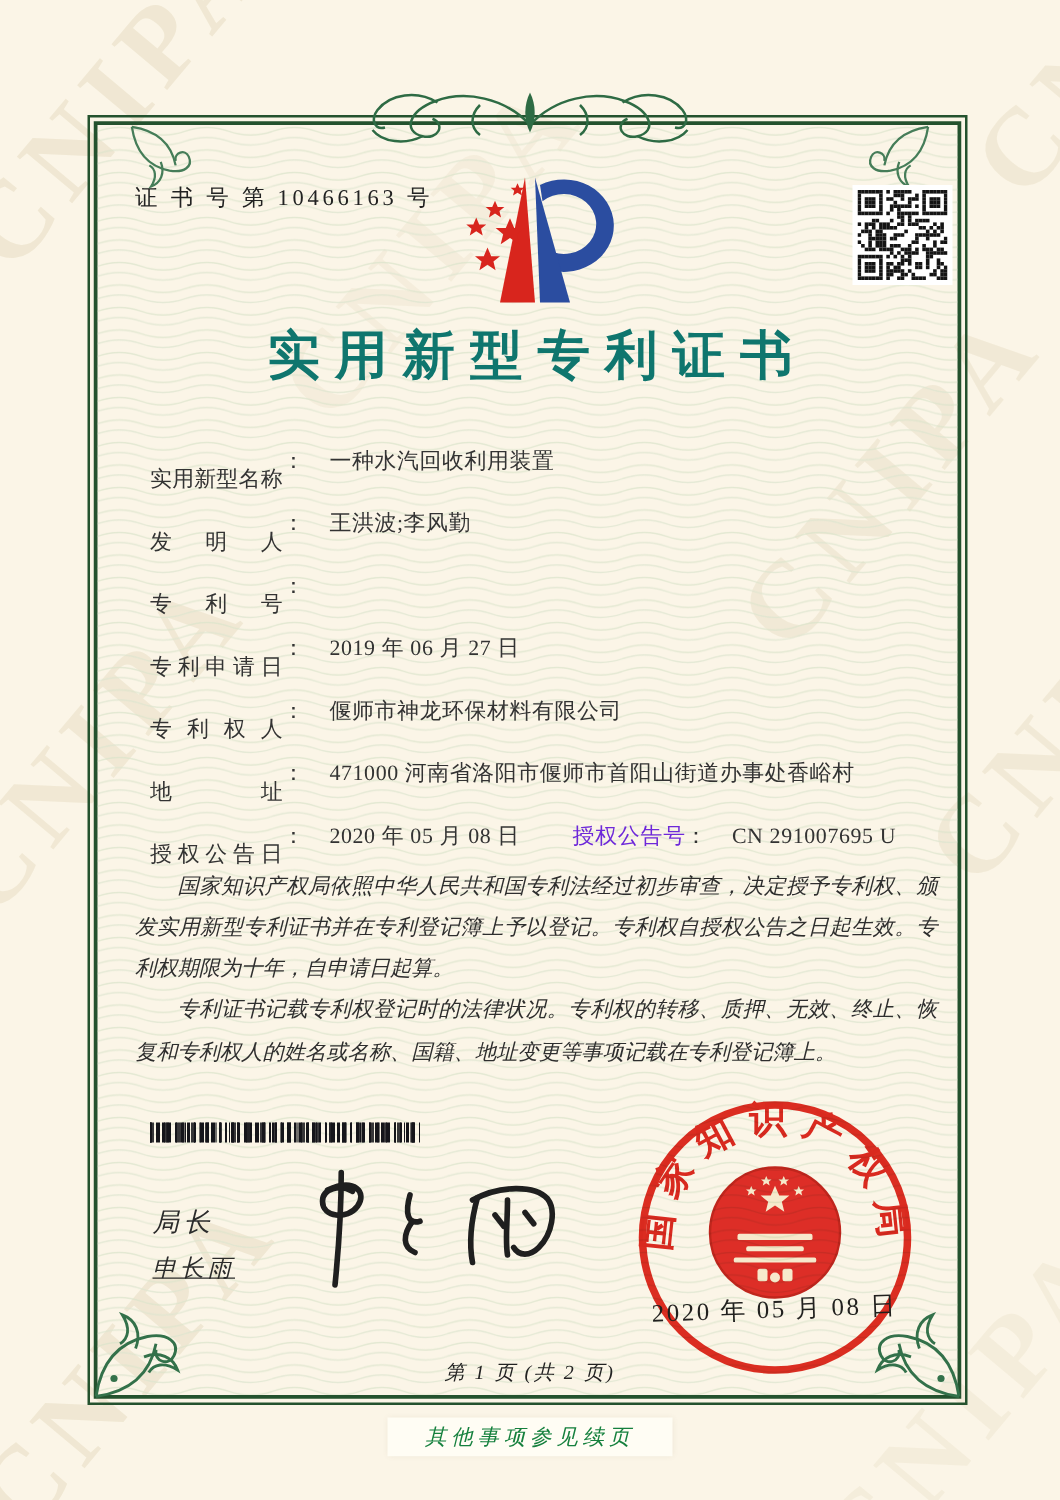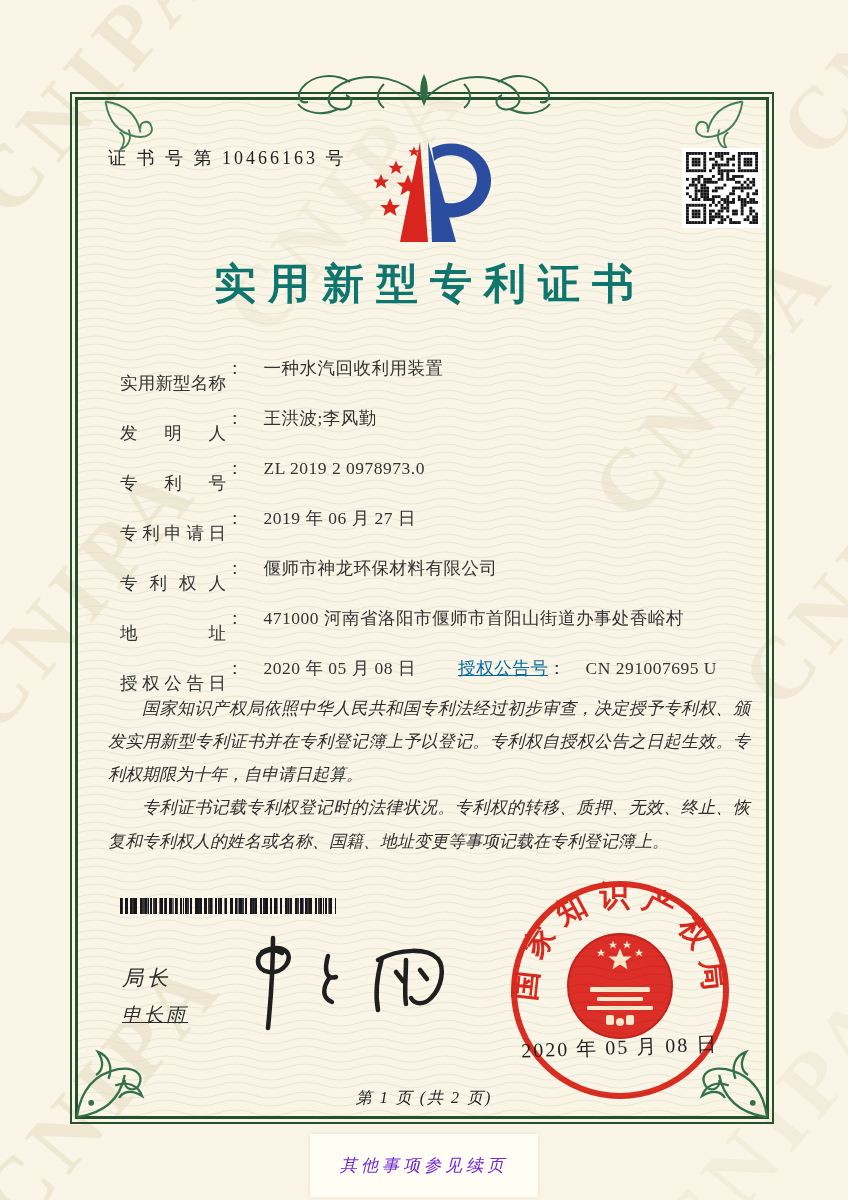--- a/index.html
+++ b/index.html
@@ -24,21 +24,21 @@
   .cert-no{position:absolute;left:108px;top:146px;z-index:4;font-size:18px;letter-spacing:3px;color:#222;}
   .logo{position:absolute;left:348px;top:138px;z-index:4;}
   .qr{position:absolute;left:682px;top:148px;width:80px;height:80px;z-index:4;
     background:#fff;padding:4px;box-sizing:border-box;}
   .title{position:absolute;left:0;right:0;top:256px;z-index:4;text-align:center;
     font-size:42px;font-weight:bold;letter-spacing:12px;text-indent:12px;color:#0f766e;}
   
   .fields{position:absolute;left:120px;top:356px;right:78px;z-index:4;font-size:17.5px;color:#333;}
   .f-row{height:50px;display:flex;align-items:flex-start;line-height:1.45;}
   .f-label{display:inline-block;width:106px;text-align:justify;text-align-last:justify;flex:none;color:#333;margin-top:15px;}
-  .f-label-sm{display:inline-block;width:90px;text-align:justify;text-align-last:justify;flex:none;color:#0369a1;text-decoration:underline;}
+  .f-label-sm{display:inline-block;width:90px;text-align:justify;text-align-last:justify;flex:none;color:#6d28d9;}
   .f-colon{flex:none;}
   .f-value{margin-left:20px;letter-spacing:.5px;}
   .f-pair{display:flex;width:338px;flex:none;}
   .f-pair2{display:flex;}
   
   .body-text{position:absolute;left:108px;right:98px;top:692px;z-index:4;
     font-size:17px;line-height:1.95;color:#2e2e2e;font-style:italic;text-align:justify;}
   .body-text p{margin:0;text-indent:2em;}
   
   .barcode{position:absolute;left:120px;top:898px;width:216px;height:16px;z-index:4;
@@ -50,21 +50,21 @@
   
   .director-title{position:absolute;left:122px;top:964px;z-index:4;font-size:21px;letter-spacing:4px;font-style:italic;}
   .director-name{position:absolute;left:122px;top:1002px;z-index:4;font-size:19px;letter-spacing:3px;font-style:italic;text-decoration:underline;}
   .signature{position:absolute;left:232px;top:932px;z-index:4;}
   
   .seal{position:absolute;left:500px;top:870px;z-index:5;opacity:.95;mix-blend-mode:multiply;}
   
   .page-indicator{position:absolute;left:0;right:0;top:1088px;z-index:4;text-align:center;
     font-size:16px;letter-spacing:2px;font-style:italic;color:#222;}
   .note{position:absolute;left:50%;top:1134px;transform:translateX(-50%);z-index:4;
-    background:#fffdf4;padding:20px 30px;font-size:17px;letter-spacing:4px;font-style:italic;color:#6d28d9;
+    background:#fffdf4;padding:4px 30px;font-size:17px;letter-spacing:4px;font-style:italic;color:#15803d;
     box-shadow:0 0 5px rgba(120,110,80,.12);}
 </style>
 </head>
 <body>
 
 <div class="page">
 
   <span class="wm" style="left:-70px;top:28px;opacity:.6">CNIPA</span>
   <span class="wm" style="left:185px;top:148px;opacity:.32">CNIPA</span>
   <span class="wm" style="left:552px;top:332px;opacity:.5">CNIPA</span>
@@ -477,21 +477,20 @@
       <span class="f-value">一种水汽回收利用装置</span>
     </div>
     <div class="f-row">
       <span class="f-label">发明人</span>
         <span class="f-colon">：</span>
       <span class="f-value">王洪波;李风勤</span>
     </div>
     <div class="f-row">
       <span class="f-label">专利号</span>
         <span class="f-colon">：</span>
-      <span class="f-value">ZL 2019 2 0978973.0</span>
     </div>
     <div class="f-row">
       <span class="f-label">专利申请日</span>
         <span class="f-colon">：</span>
       <span class="f-value">2019 年 06 月 27 日</span>
     </div>
     <div class="f-row">
       <span class="f-label">专利权人</span>
         <span class="f-colon">：</span>
       <span class="f-value">偃师市神龙环保材料有限公司</span>

